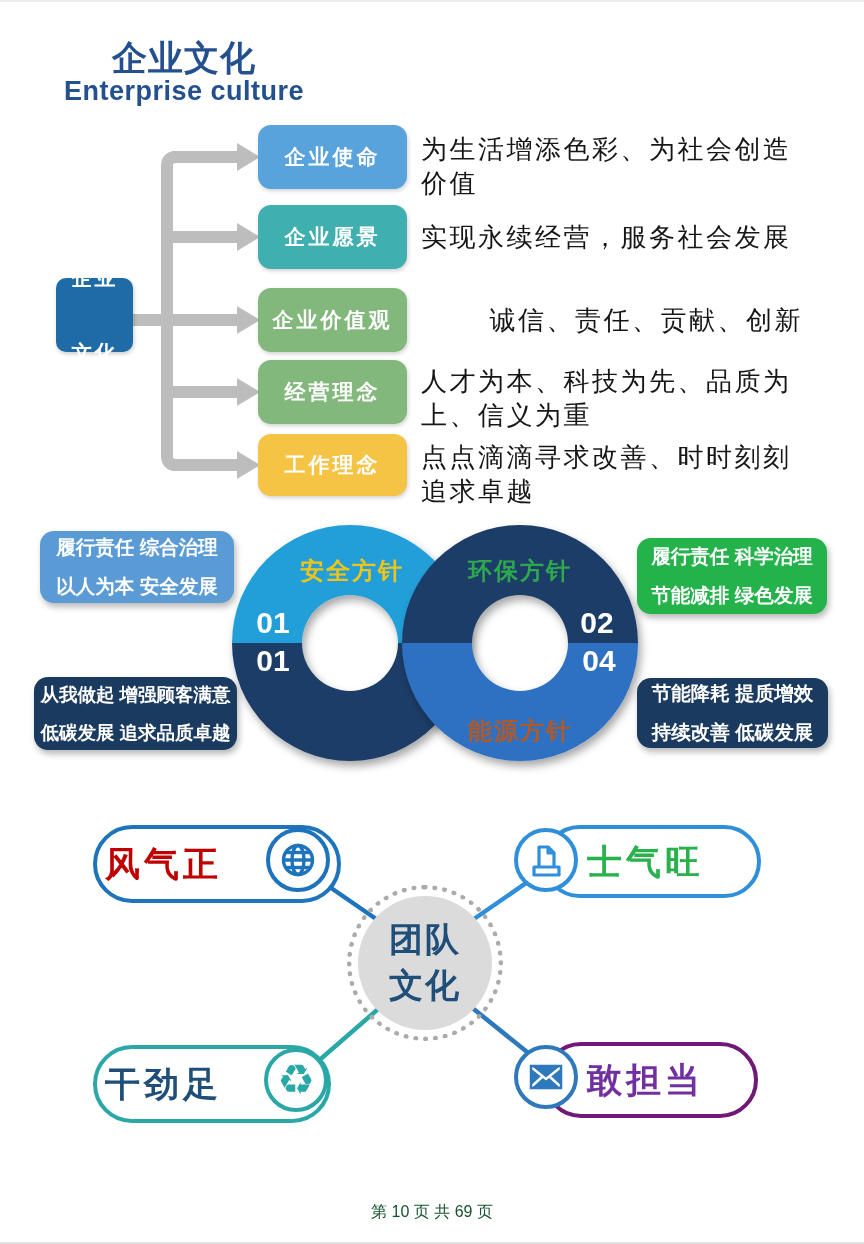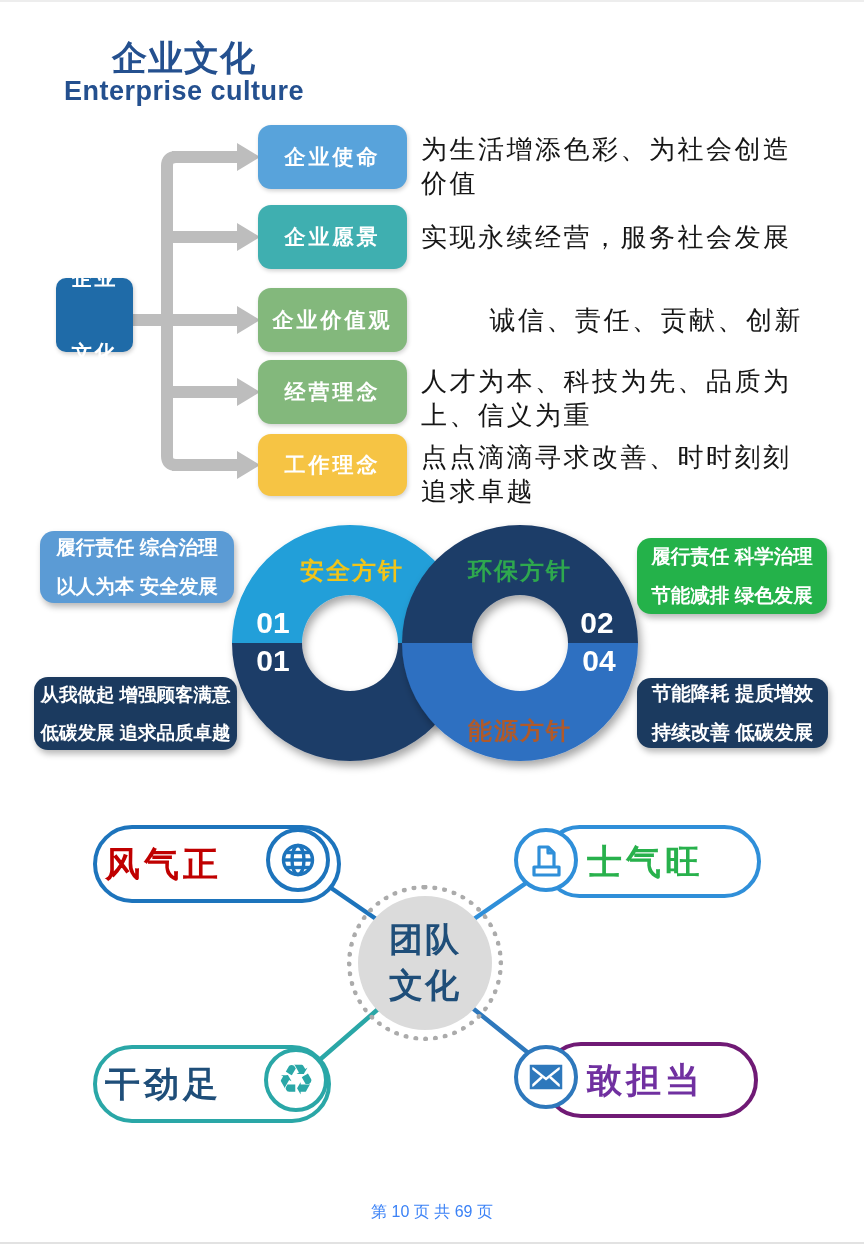--- a/index.html
+++ b/index.html
@@ -73,21 +73,21 @@
   .ic-morale{left:514px;top:826px;width:64px;height:64px;border:4px solid #2F8FD9;box-sizing:border-box;}
   .ic-drive{left:264px;top:1046px;width:64px;height:64px;border:4px solid #2AA7A7;box-sizing:border-box;}
   .ic-daring{left:514px;top:1043px;width:64px;height:64px;border:4px solid #2E78BC;box-sizing:border-box;}
   .recycle-glyph{font-size:42px;line-height:1;color:#2AA7A7;font-family:"DejaVu Sans",sans-serif;}
   .center-dotted{left:347px;top:883px;width:156px;height:156px;border:5px dotted #ABABAB;
     border-radius:50%;box-sizing:border-box;z-index:1;}
   .center-fill{left:358px;top:894px;width:134px;height:134px;background:#DBDBDB;border-radius:50%;
     display:flex;flex-direction:column;align-items:center;justify-content:center;z-index:2;
     color:#1F4E79;font-size:34px;font-weight:bold;line-height:1.35;letter-spacing:2px;}
   
-  .footer{left:0;top:1200px;width:864px;text-align:center;font-size:16px;color:#3b82f6;}
+  .footer{left:0;top:1200px;width:864px;text-align:center;font-size:16px;color:#14532d;}
 </style>
 </head>
 <body>
 
 <div class="page">
 
   <div>
     <div class="abs cn-title">企业文化</div>
     <div class="abs en-title">Enterprise culture</div>
   </div>

